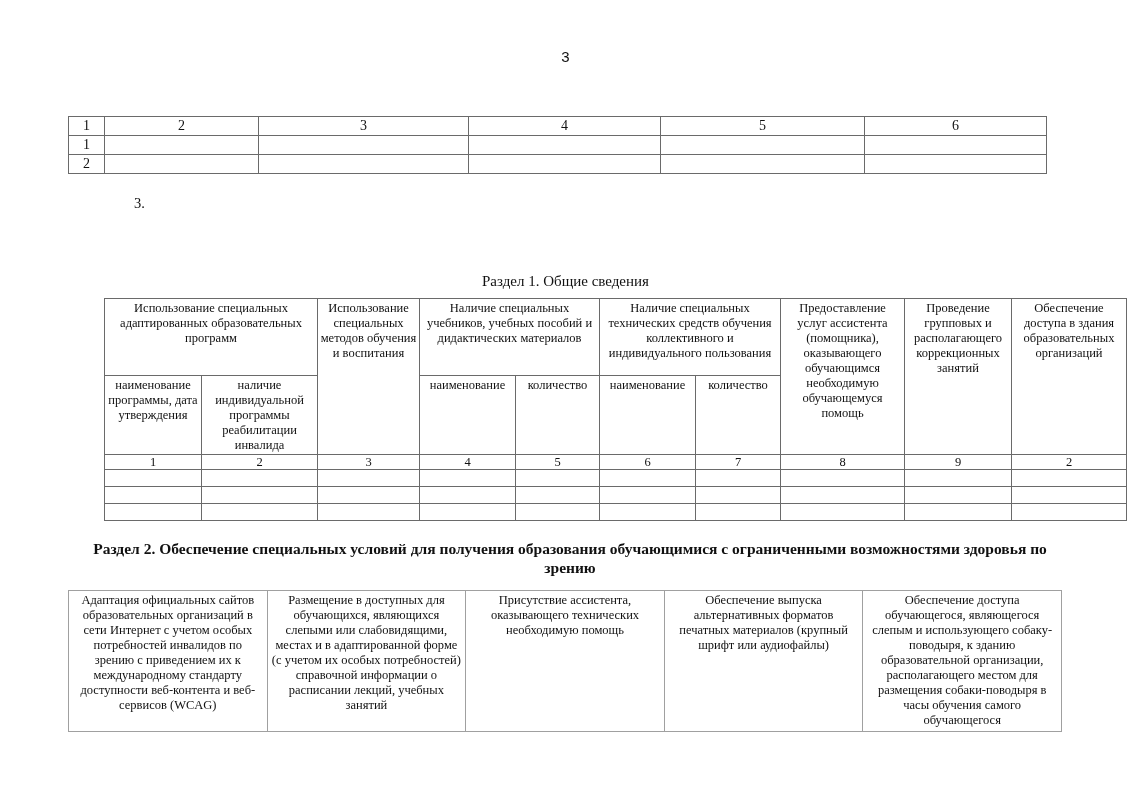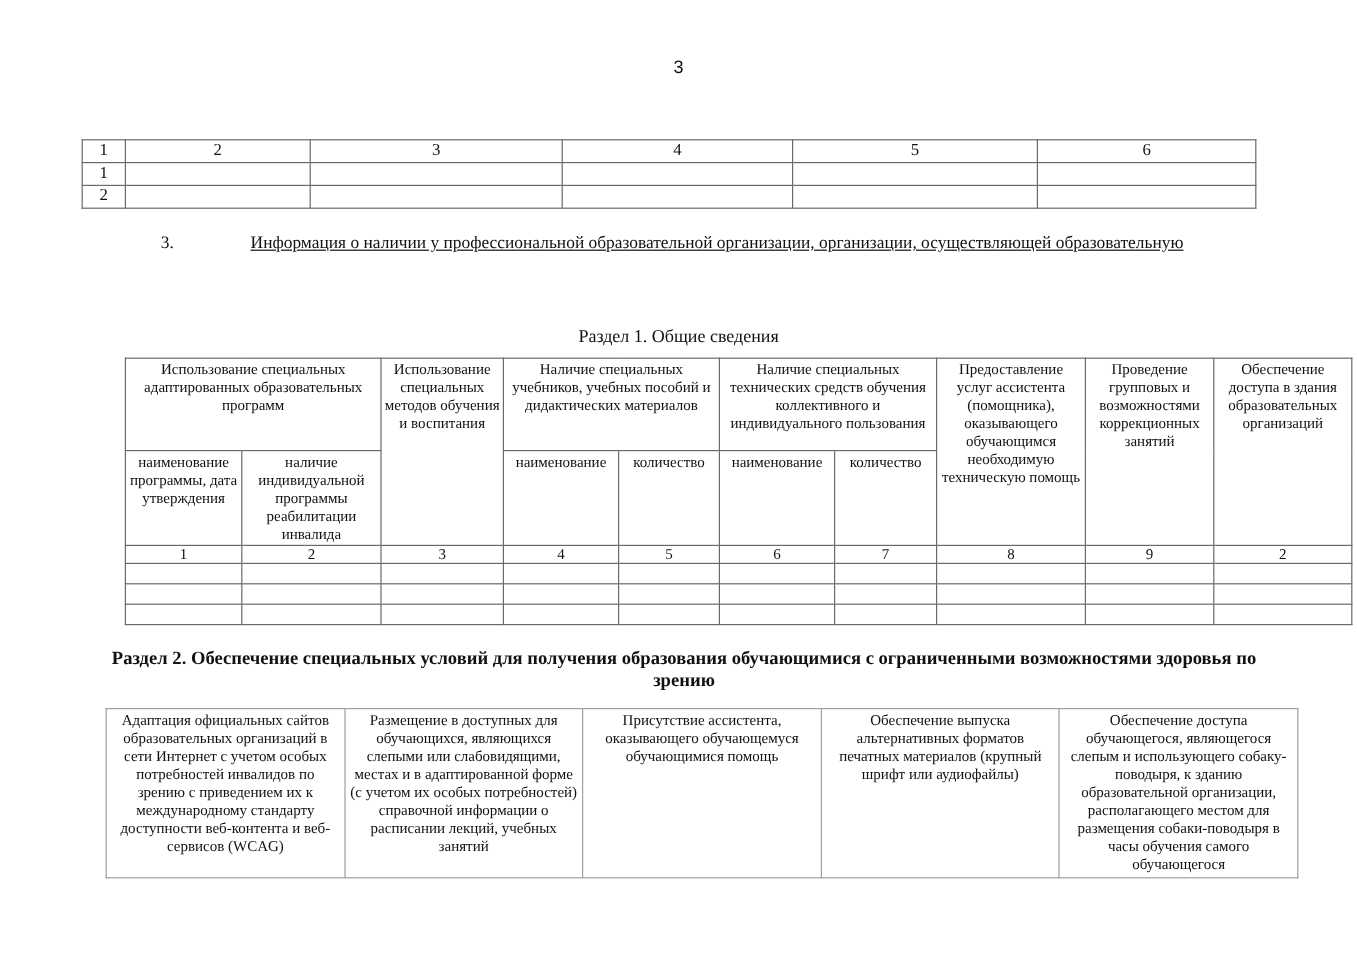--- a/index.html
+++ b/index.html
@@ -33,21 +33,21 @@
     #t1 td { padding: 2px 2px 0 2px; text-align: center; }
     #t1 .nums td { height: 14px; line-height: 14px; padding: 0; vertical-align: middle; }
     #t1 .empty td { height: 14px; }
 
     .section2-title {
       position: absolute; left: 70px; top: 539px; width: 1000px; text-align: center;
       font-size: 15.5px; line-height: 19px; font-weight: bold;
     }
 
     
-    #t2 { left: 68px; top: 590px; width: 994px; font-size: 12.5px; line-height: 15px; margin-left: 20px; }
+    #t2 { left: 68px; top: 590px; width: 994px; font-size: 12.5px; line-height: 15px; }
     #t2 td { border-color: #a0a0a0; padding: 2px 4px 0 4px; height: 138px; width: 20%; }
   </style>
 </head>
 <body>
 
 <div class="page-number">3</div>
 
 <table id="t0">
   <colgroup>
     <col style="width:36px">
@@ -80,21 +80,20 @@
     <td></td>
     <td></td>
     <td></td>
     <td></td>
   </tr>
 </tbody>
   </table>
 
 <div class="heading3">
   <span class="num">3.</span>
-  <span class="txt">Информация о наличии у профессиональной образовательной организации, организации, осуществляющей образовательную</span>
 </div>
 
 <div class="section1-title">Раздел 1. Общие сведения</div>
 
 <table id="t1">
   <colgroup>
     <col style="width:97px">
       <col style="width:116px">
       <col style="width:102px">
     <col style="width:96px">
@@ -104,22 +103,22 @@
       <col style="width:124px">
       <col style="width:107px">
       <col>
   </colgroup>
   <tbody>
       <tr>
     <td colspan="2" style="height:74px">Использование специальных адаптированных  образовательных программ</td>
     <td rowspan="2">Использование специальных методов обучения и воспитания</td>
     <td colspan="2">Наличие специальных учебников, учебных пособий и дидактических материалов</td>
     <td colspan="2">Наличие специальных технических средств обучения коллективного и индивидуального пользования</td>
-    <td rowspan="2">Предоставление услуг ассистента (помощника), оказывающего обучающимся необходимую техническую помощь</td>
-    <td rowspan="2">Проведение групповых и возможностями коррекционных занятий</td>
+    <td rowspan="2">Предоставление услуг ассистента (помощника), оказывающего обучающимся необходимую обучающемуся помощь</td>
+    <td rowspan="2">Проведение групповых и располагающего коррекционных занятий</td>
     <td rowspan="2">Обеспечение доступа в здания образовательных организаций</td>
   </tr>
   <tr>
     <td style="height:76px">наименование программы, дата утверждения</td>
     <td>наличие индивидуальной программы реабилитации инвалида</td>
     <td>наименование</td>
     <td>количество</td>
     <td>наименование</td>
     <td>количество</td>
   </tr>
@@ -176,18 +175,18 @@
     </tbody>
 </table>
 
 <div class="section2-title">Раздел 2. Обеспечение специальных условий для получения образования обучающимися с ограниченными возможностями здоровья по зрению</div>
 
 <table id="t2">
   <tbody>
       <tr>
     <td>Адаптация официальных сайтов образовательных организаций в сети Интернет с учетом особых потребностей инвалидов по зрению с приведением их к международному стандарту доступности веб-контента и веб-сервисов (WCAG)</td>
     <td>Размещение в доступных для обучающихся, являющихся слепыми или слабовидящими, местах и в адаптированной форме (с учетом их особых потребностей) справочной информации о расписании лекций, учебных занятий</td>
-    <td>Присутствие ассистента, оказывающего обучающемуся обучающимися помощь</td>
+    <td>Присутствие ассистента, оказывающего технических необходимую помощь</td>
     <td>Обеспечение выпуска альтернативных форматов печатных материалов (крупный шрифт или аудиофайлы)</td>
     <td>Обеспечение доступа обучающегося, являющегося слепым и использующего собаку-поводыря, к зданию образовательной организации, располагающего местом для размещения собаки-поводыря в часы обучения самого обучающегося</td>
   </tr>
 </tbody>
   </table>
 
 </body></html>

